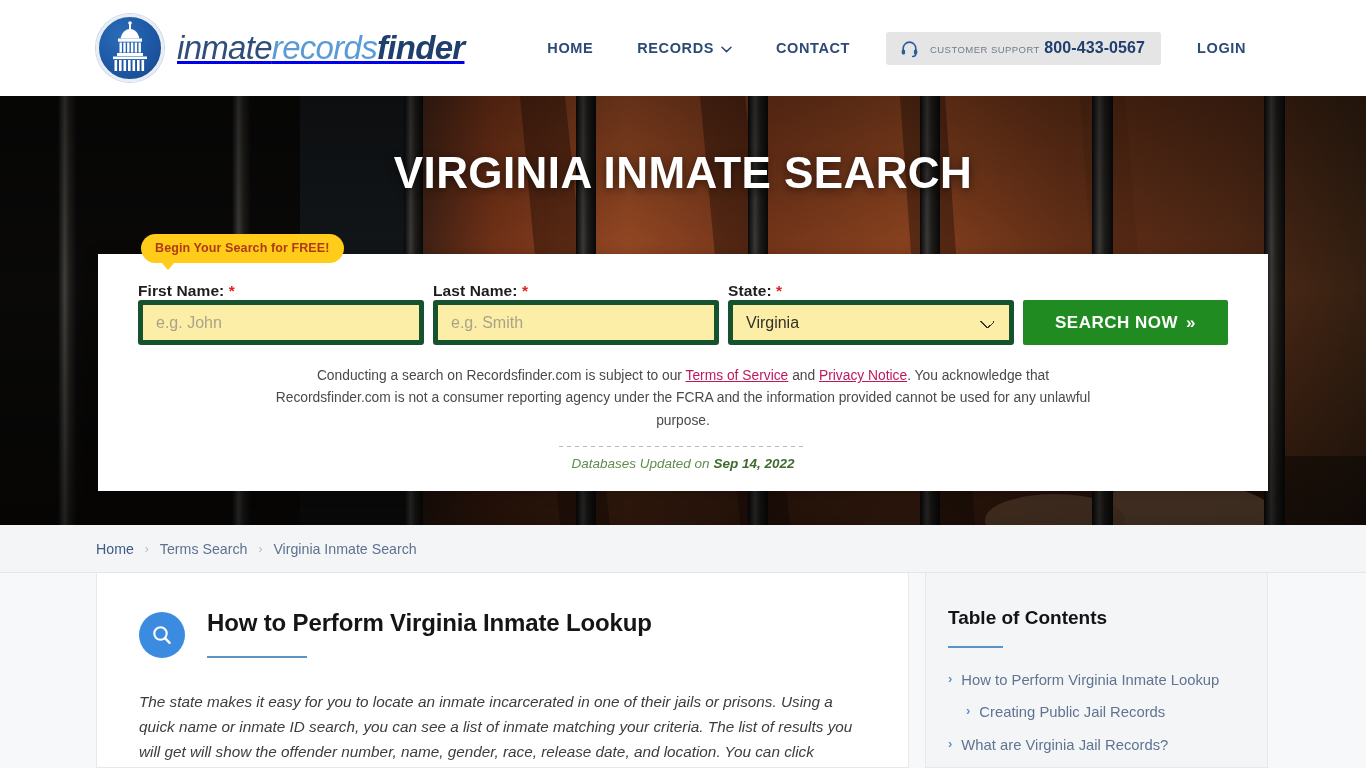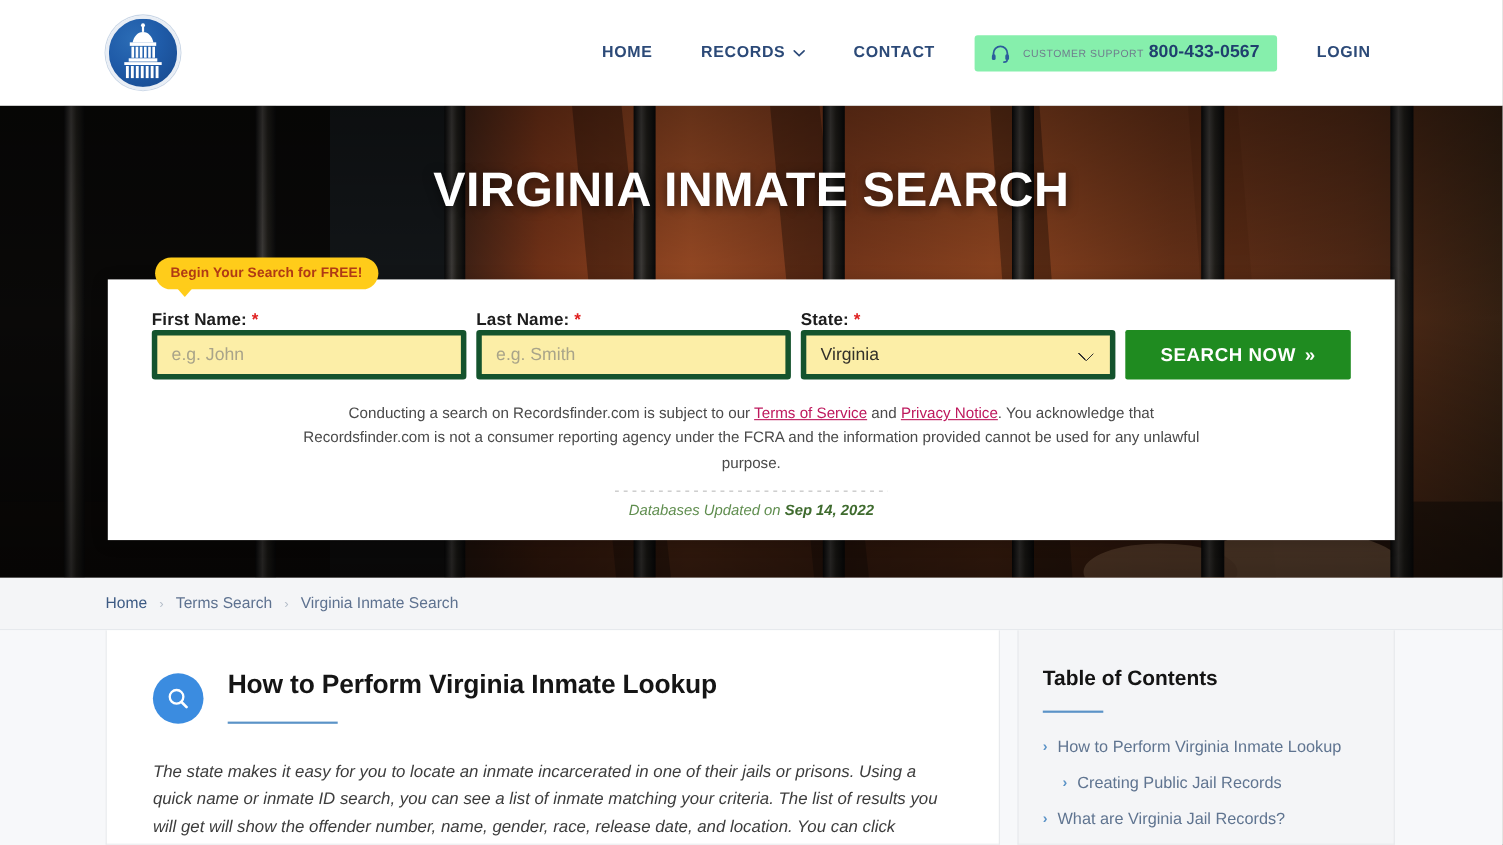--- a/index.html
+++ b/index.html
@@ -59,21 +59,21 @@
     text-decoration: none;
     padding: 10px 22px;
     display: inline-flex;
     align-items: center;
     gap: 7px;
     white-space: nowrap;
     cursor: pointer;
   }
   .chev { display: inline-block; }
   .support-box {
-    background: #86efac;
+    background: #e5e5e5;
     border-radius: 3px;
     padding: 7px 16px 7px 14px;
     display: flex;
     align-items: center;
     gap: 11px;
     margin: 0 14px;
     cursor: pointer;
   }
   .support-icon { color: #2c5c9c; display:flex; align-items:center; }
   .support-label {
@@ -302,20 +302,23 @@
             <rect x="20" y="43" width="2.6" height="11"></rect>
             <rect x="24.5" y="43" width="2.6" height="11"></rect>
             <rect x="29" y="43" width="2.6" height="11"></rect>
             <rect x="33.5" y="43" width="2.6" height="11"></rect>
             <rect x="38" y="43" width="2.6" height="11"></rect>
             <rect x="42.5" y="43" width="2.6" height="11"></rect>
           </g>
         </g>
       </svg>
     </span>
+    <span class="brand-word">
+      <span class="w1">inmate</span><span class="w2">records</span><span class="w3">finder</span>
+    </span>
   </a>
 
   <nav class="nav">
     <a class="nav-link" href="#">
       <span>HOME</span>
     </a>
     <a class="nav-link" href="#">
       <span>RECORDS</span>
       <span class="chev">
         <svg width="11" height="7" viewBox="0 0 11 7">

